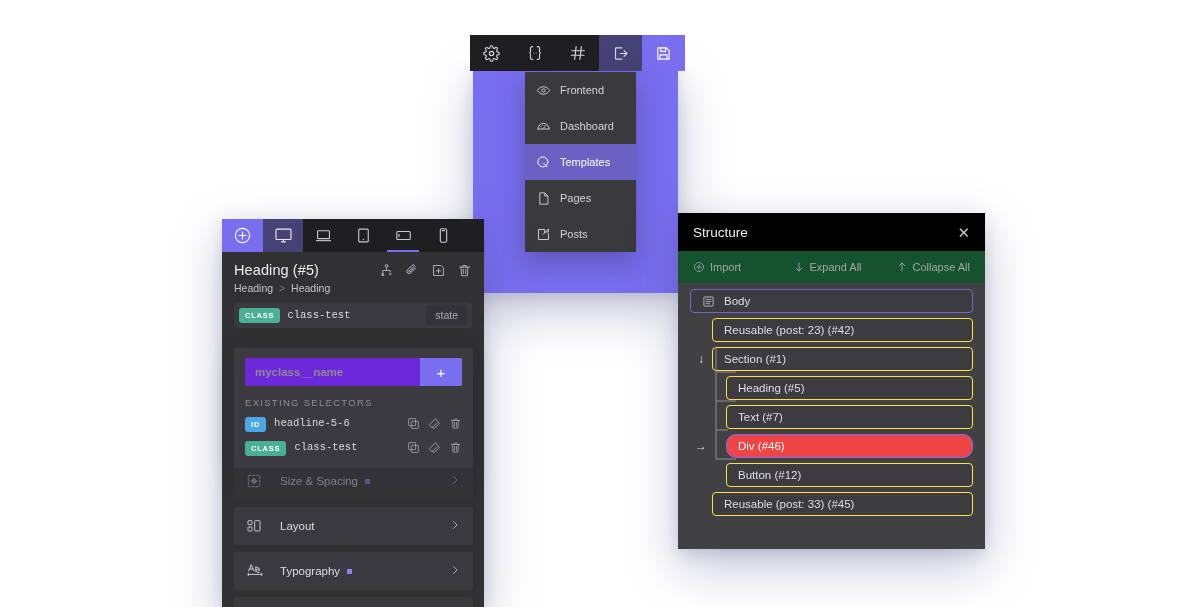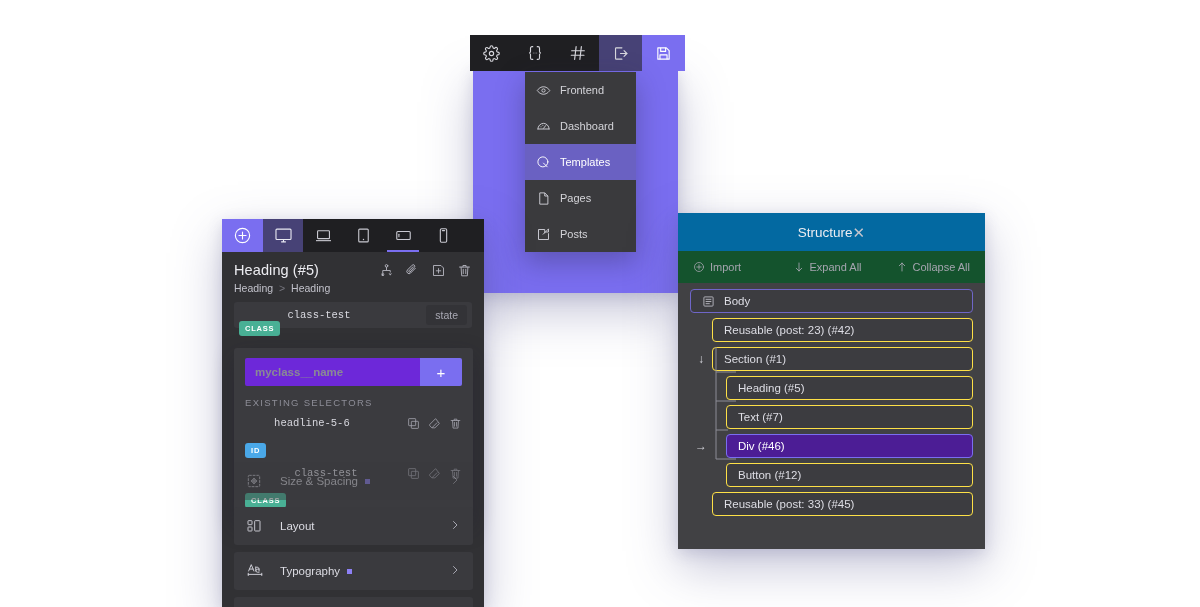--- a/index.html
+++ b/index.html
@@ -76,21 +76,21 @@
   .breadcrumb{margin-top:4px;font-size:10.5px;color:#9a9aa4;}
   .breadcrumb .crumb{color:#c2c2cb;cursor:pointer;}
   .breadcrumb .sep{margin:0 3px;color:#76767f;}
 
   .sel-bar{
     margin-top:8px;height:26px;background:#3a3a3e;border-radius:3px;
     display:flex;align-items:center;padding:0 5px;gap:7px;
   }
   .badge{
     font-size:7.5px;letter-spacing:.8px;font-weight:bold;color:#ffffff;
-    padding:3px 6px;border-radius:3px;font-family:"Liberation Sans",sans-serif;margin-top:26px;
+    padding:3px 6px;border-radius:3px;font-family:"Liberation Sans",sans-serif;
   }
   .badge.class{background:#49b095;}
   .badge.id{background:#4aa8e8;}
   .sel-name{
     font-family:"Liberation Mono", monospace;font-size:10.5px;color:#d9d9e0;flex:1;
   }
   .state-btn{
     font-size:10.5px;color:#a9a9b4;background:#333337;border-radius:3px;
     padding:4px 9px;cursor:pointer;
   }
@@ -136,37 +136,37 @@
   .acc .dot{width:5px;height:5px;background:#8d80f5;display:inline-block;}
   .acc .chev{color:#a6a6b0;}
   .acc.partial{height:22px;overflow:hidden;}
 
   
   #structure-panel{
     left:678px;top:213px;width:307px;height:336px;
     background:#414144;
   }
   #structure-panel .sp-head{
-    height:38px;background:#0369a1;display:flex;align-items:center;
-    padding:0 15px;justify-content:center;
+    height:38px;background:#000000;display:flex;align-items:center;
+    padding:0 15px;justify-content:space-between;
   }
   .sp-title{color:#ededf2;font-size:13.5px;}
   .sp-close{color:#c5c5ce;cursor:pointer;font-size:15px;line-height:1;}
   .sp-tools{
     height:32px;background:#14532d;display:flex;align-items:center;
     padding:0 15px;gap:26px;color:#a5a5af;font-size:11px;
   }
   .sp-tools .t{display:flex;align-items:center;gap:5px;cursor:pointer;}
   .sp-tree{padding:6px 12px 0 12px;position:relative;}
   .node{
     height:24px;border:1px solid #fde047;border-radius:4px;background:#3c3c40;
     display:flex;align-items:center;padding:0 11px;color:#dedee5;font-size:11.5px;
     margin-bottom:5px;box-sizing:border-box;cursor:pointer;
   }
-  .node.sel{background:#4c1d95;border-color:#7a6ef0;color:#ffffff;}
+  .node.sel{background:#ef4444;border-color:#7a6ef0;color:#ffffff;border-radius:10px;}
   .row{display:flex;align-items:center;}
   .row .marker{
     width:22px;flex:none;display:flex;align-items:center;justify-content:center;
     color:#d6d6dd;font-size:12px;height:24px;margin-bottom:5px;
   }
   .indent1{margin-left:14px;}
   .tree-lines{
     position:absolute;left:36px;top:64px;width:24px;height:116px;pointer-events:none;
   }
 

